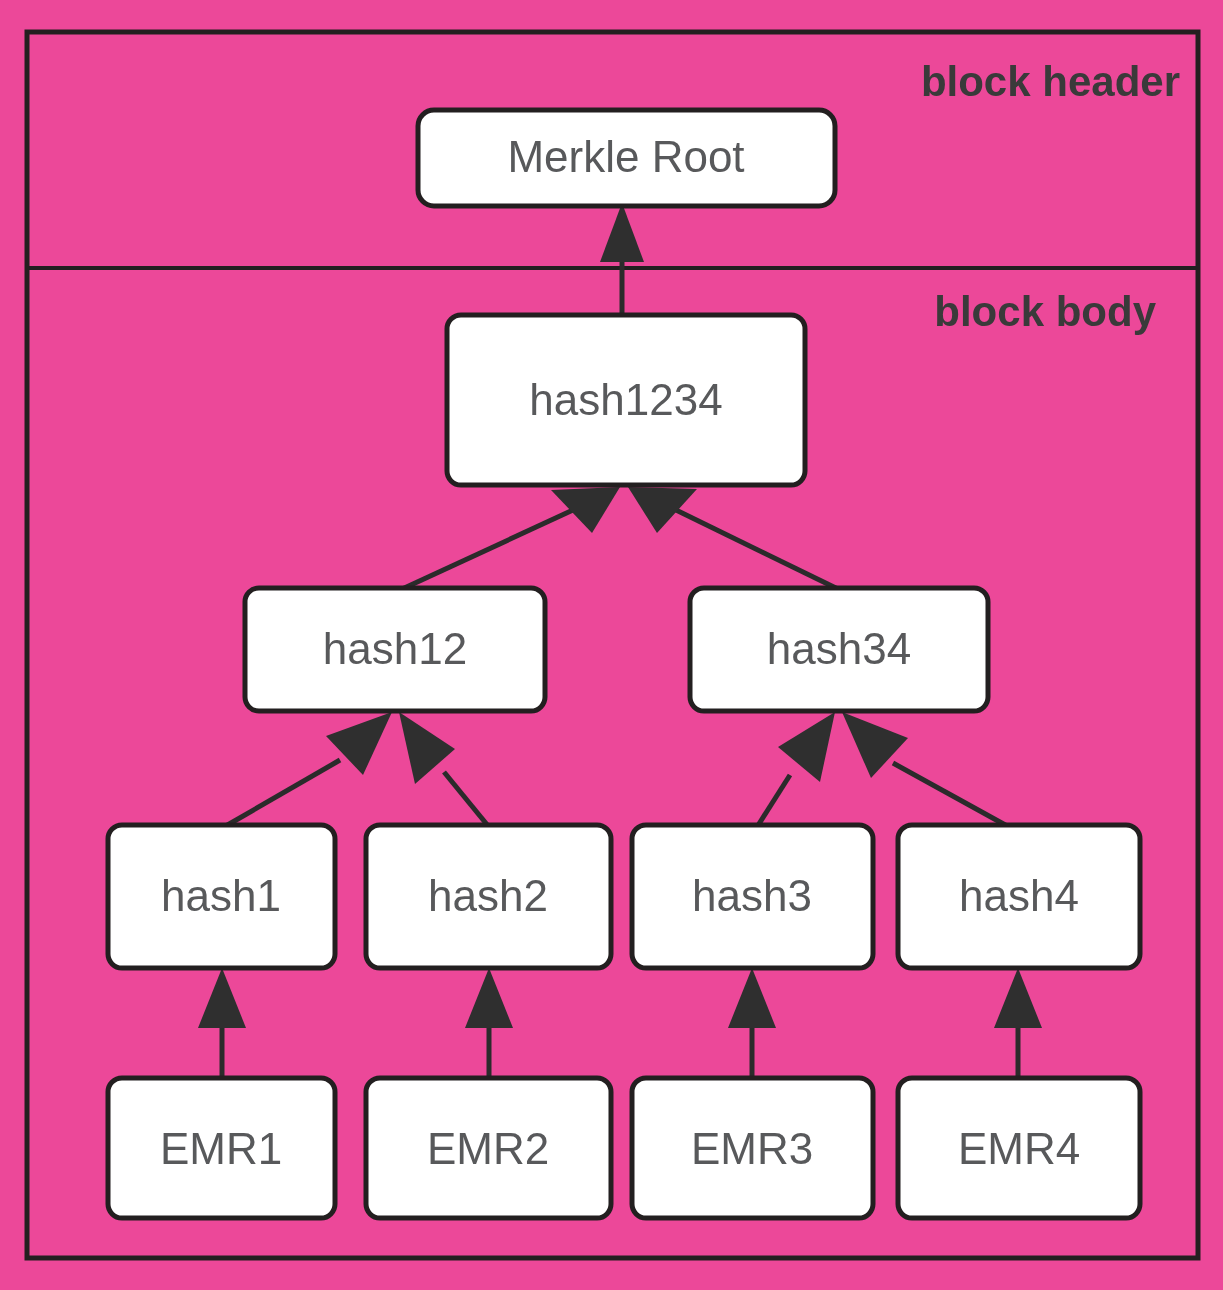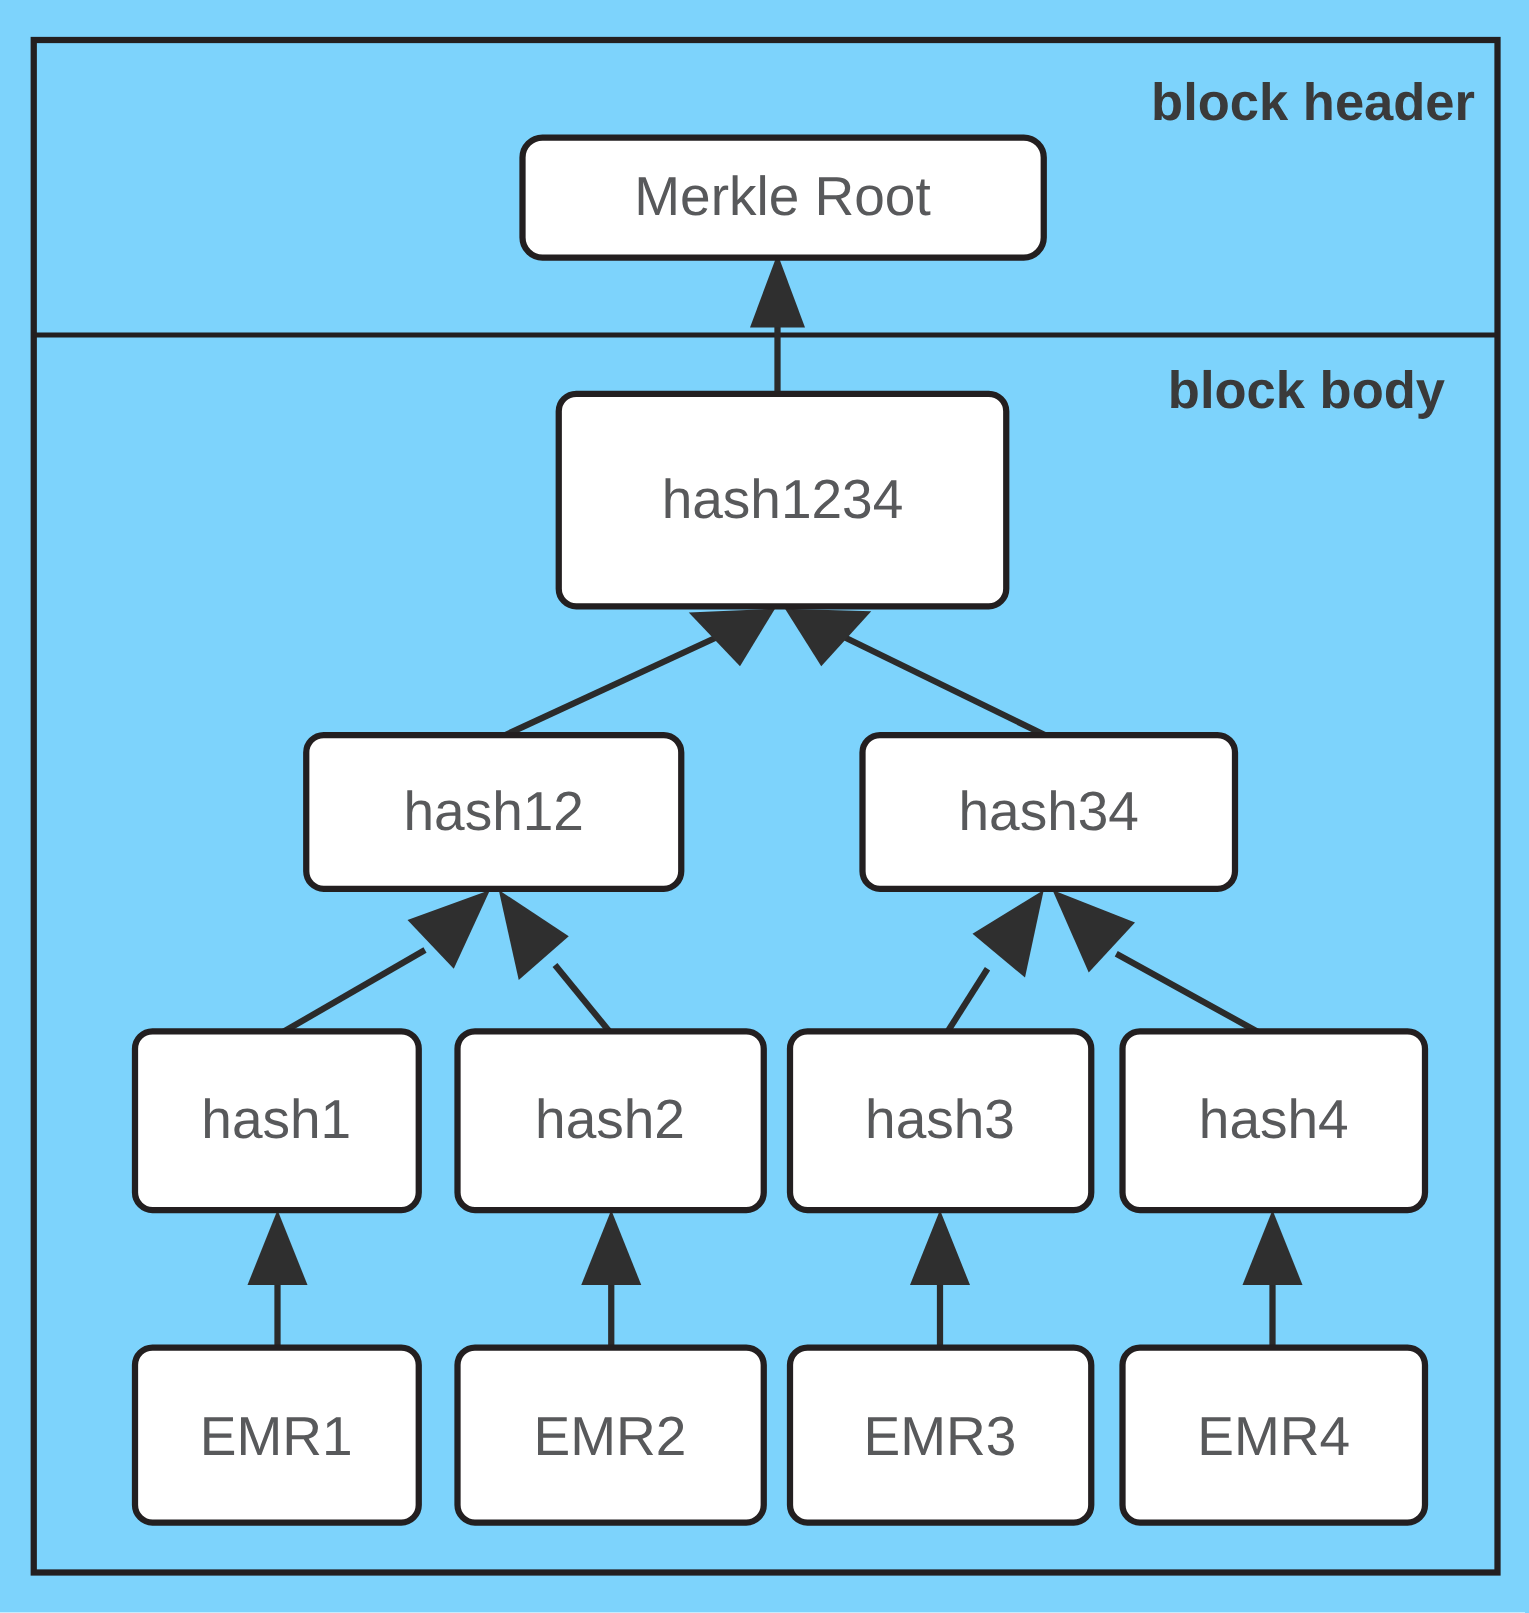--- a/index.html
+++ b/index.html
@@ -11,21 +11,21 @@
   body {
     width: 1223px;
     height: 1290px;
     font-family: "Liberation Sans", sans-serif;
     overflow: hidden;
   }
   #diagram-root {
     position: relative;
     width: 1223px;
     height: 1290px;
-    background: #7dd3fc;
+    background: #ec4899;
   }
   svg#merkle-svg {
     display: block;
     width: 1223px;
     height: 1290px;
   }
   .node-rect {
     fill: #ffffff;
     stroke: #231f20;
     stroke-width: 5;

